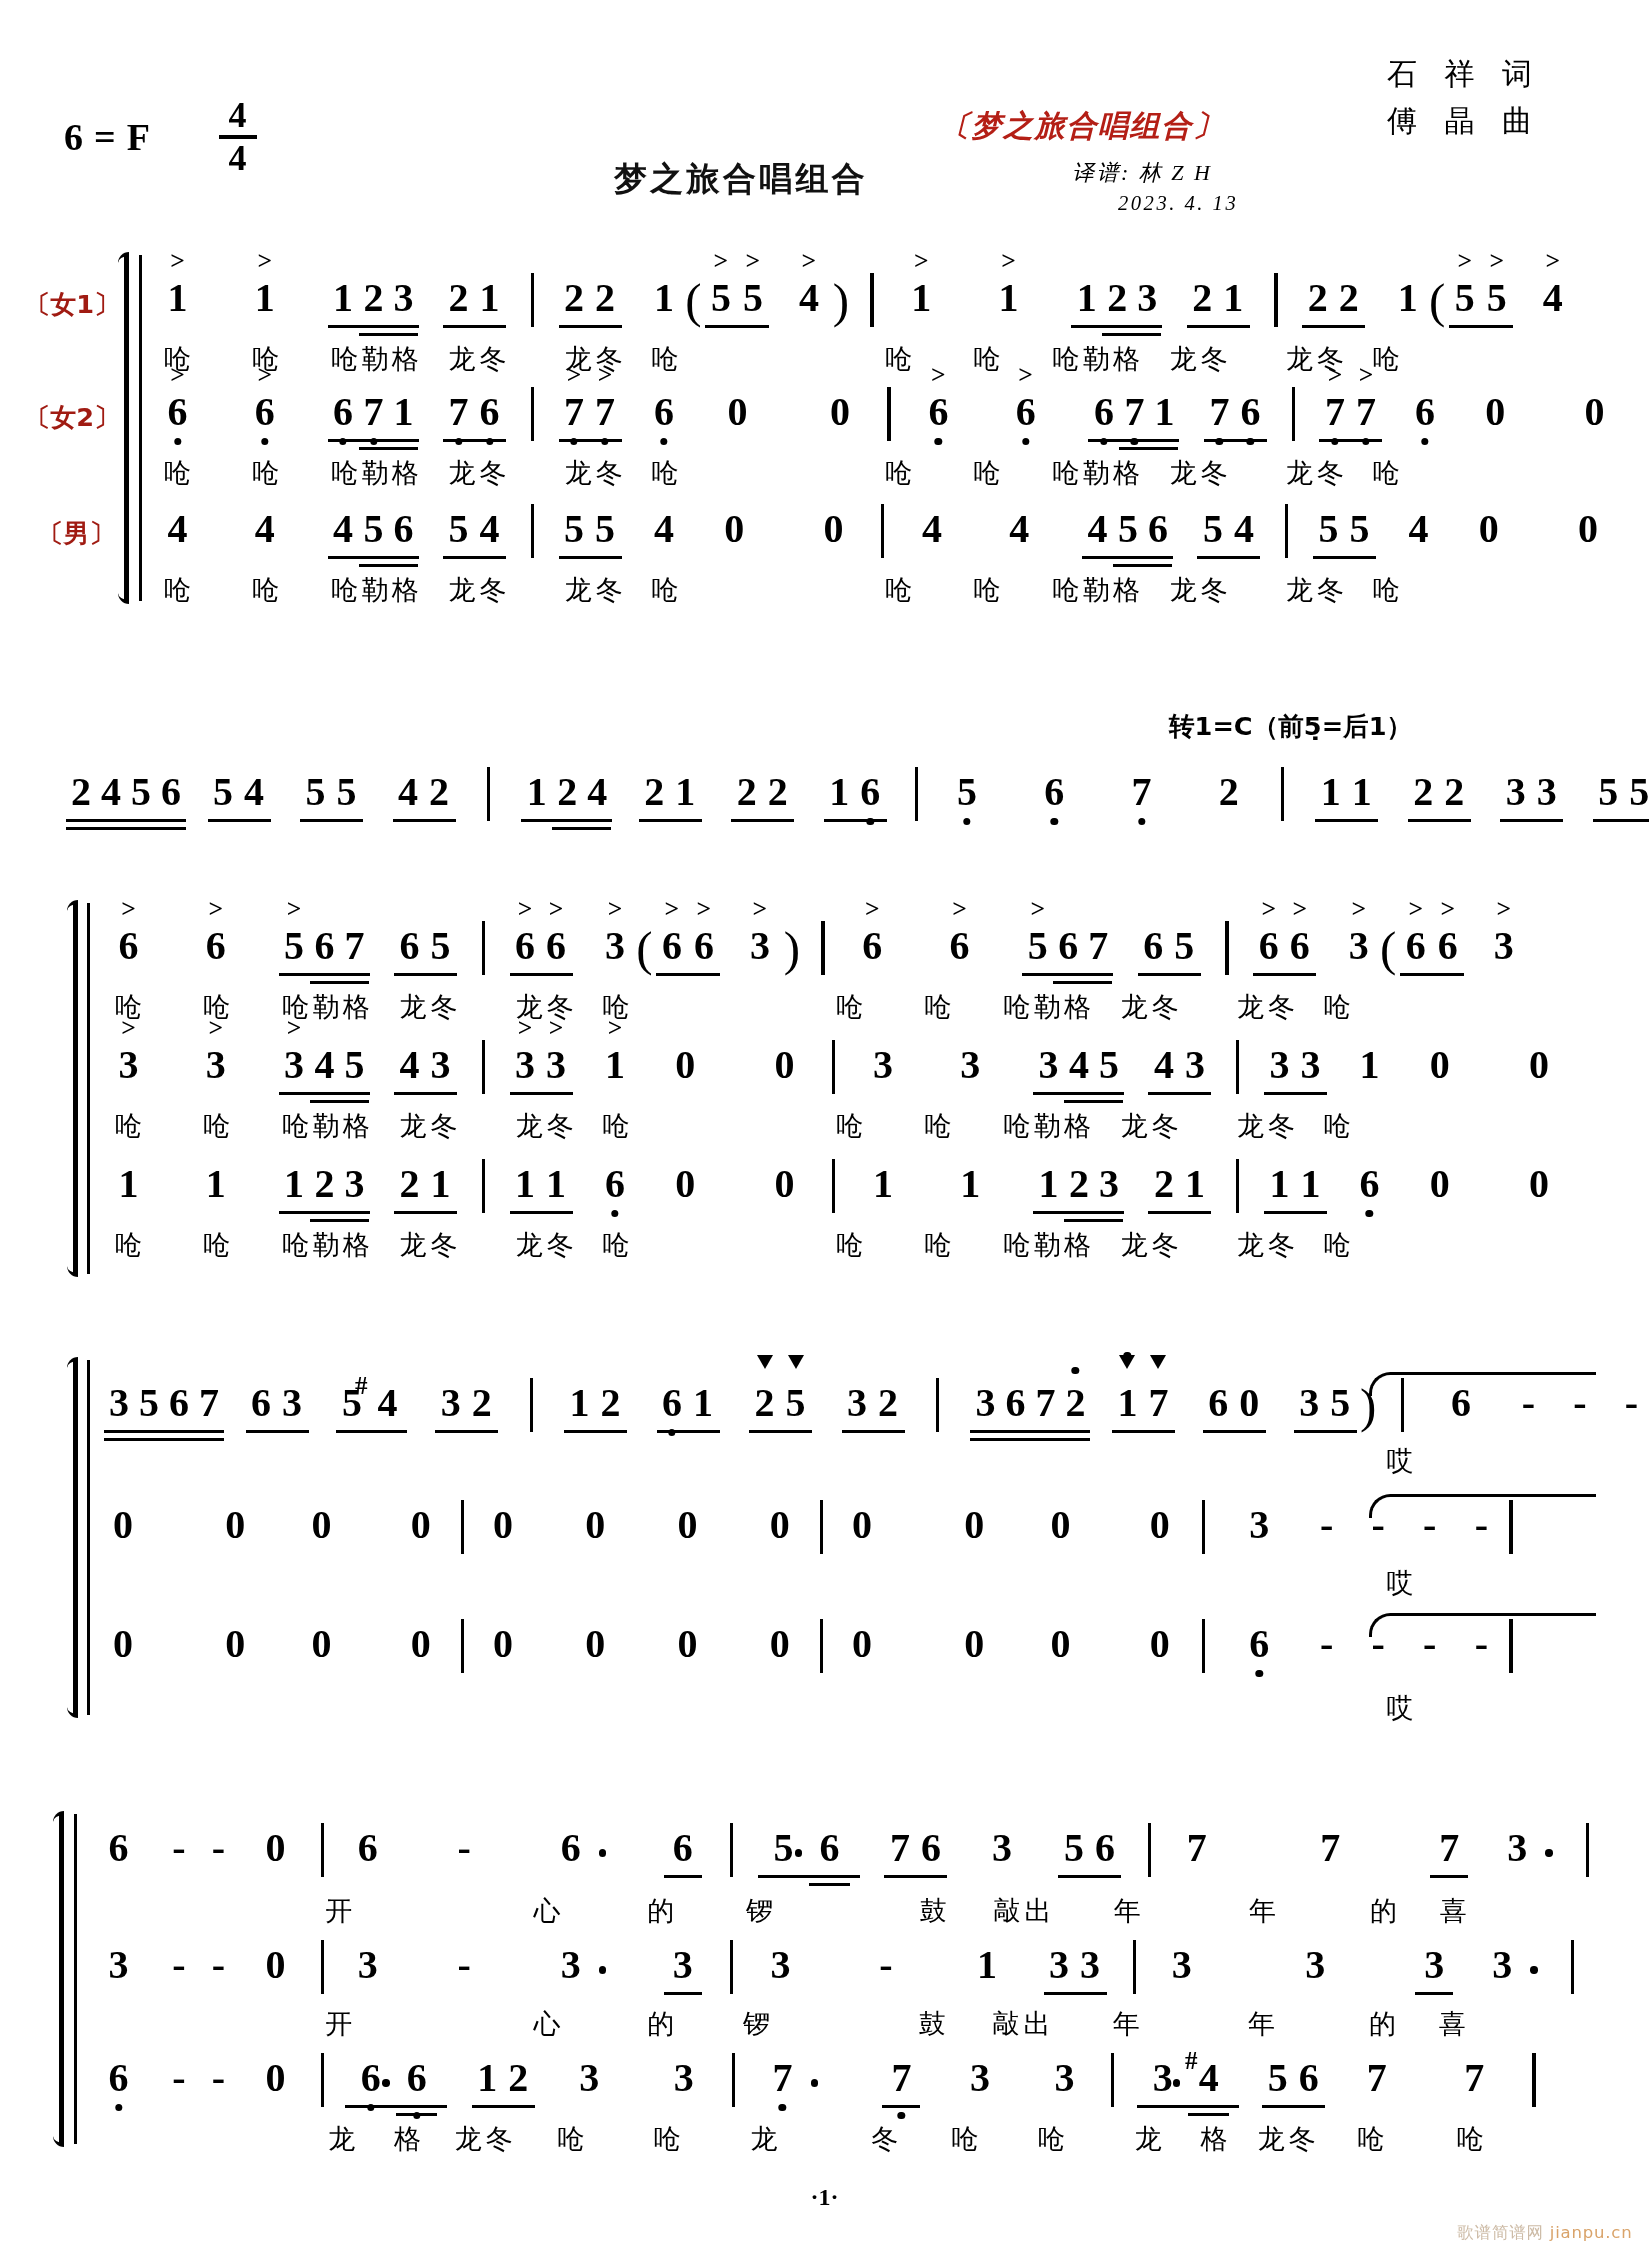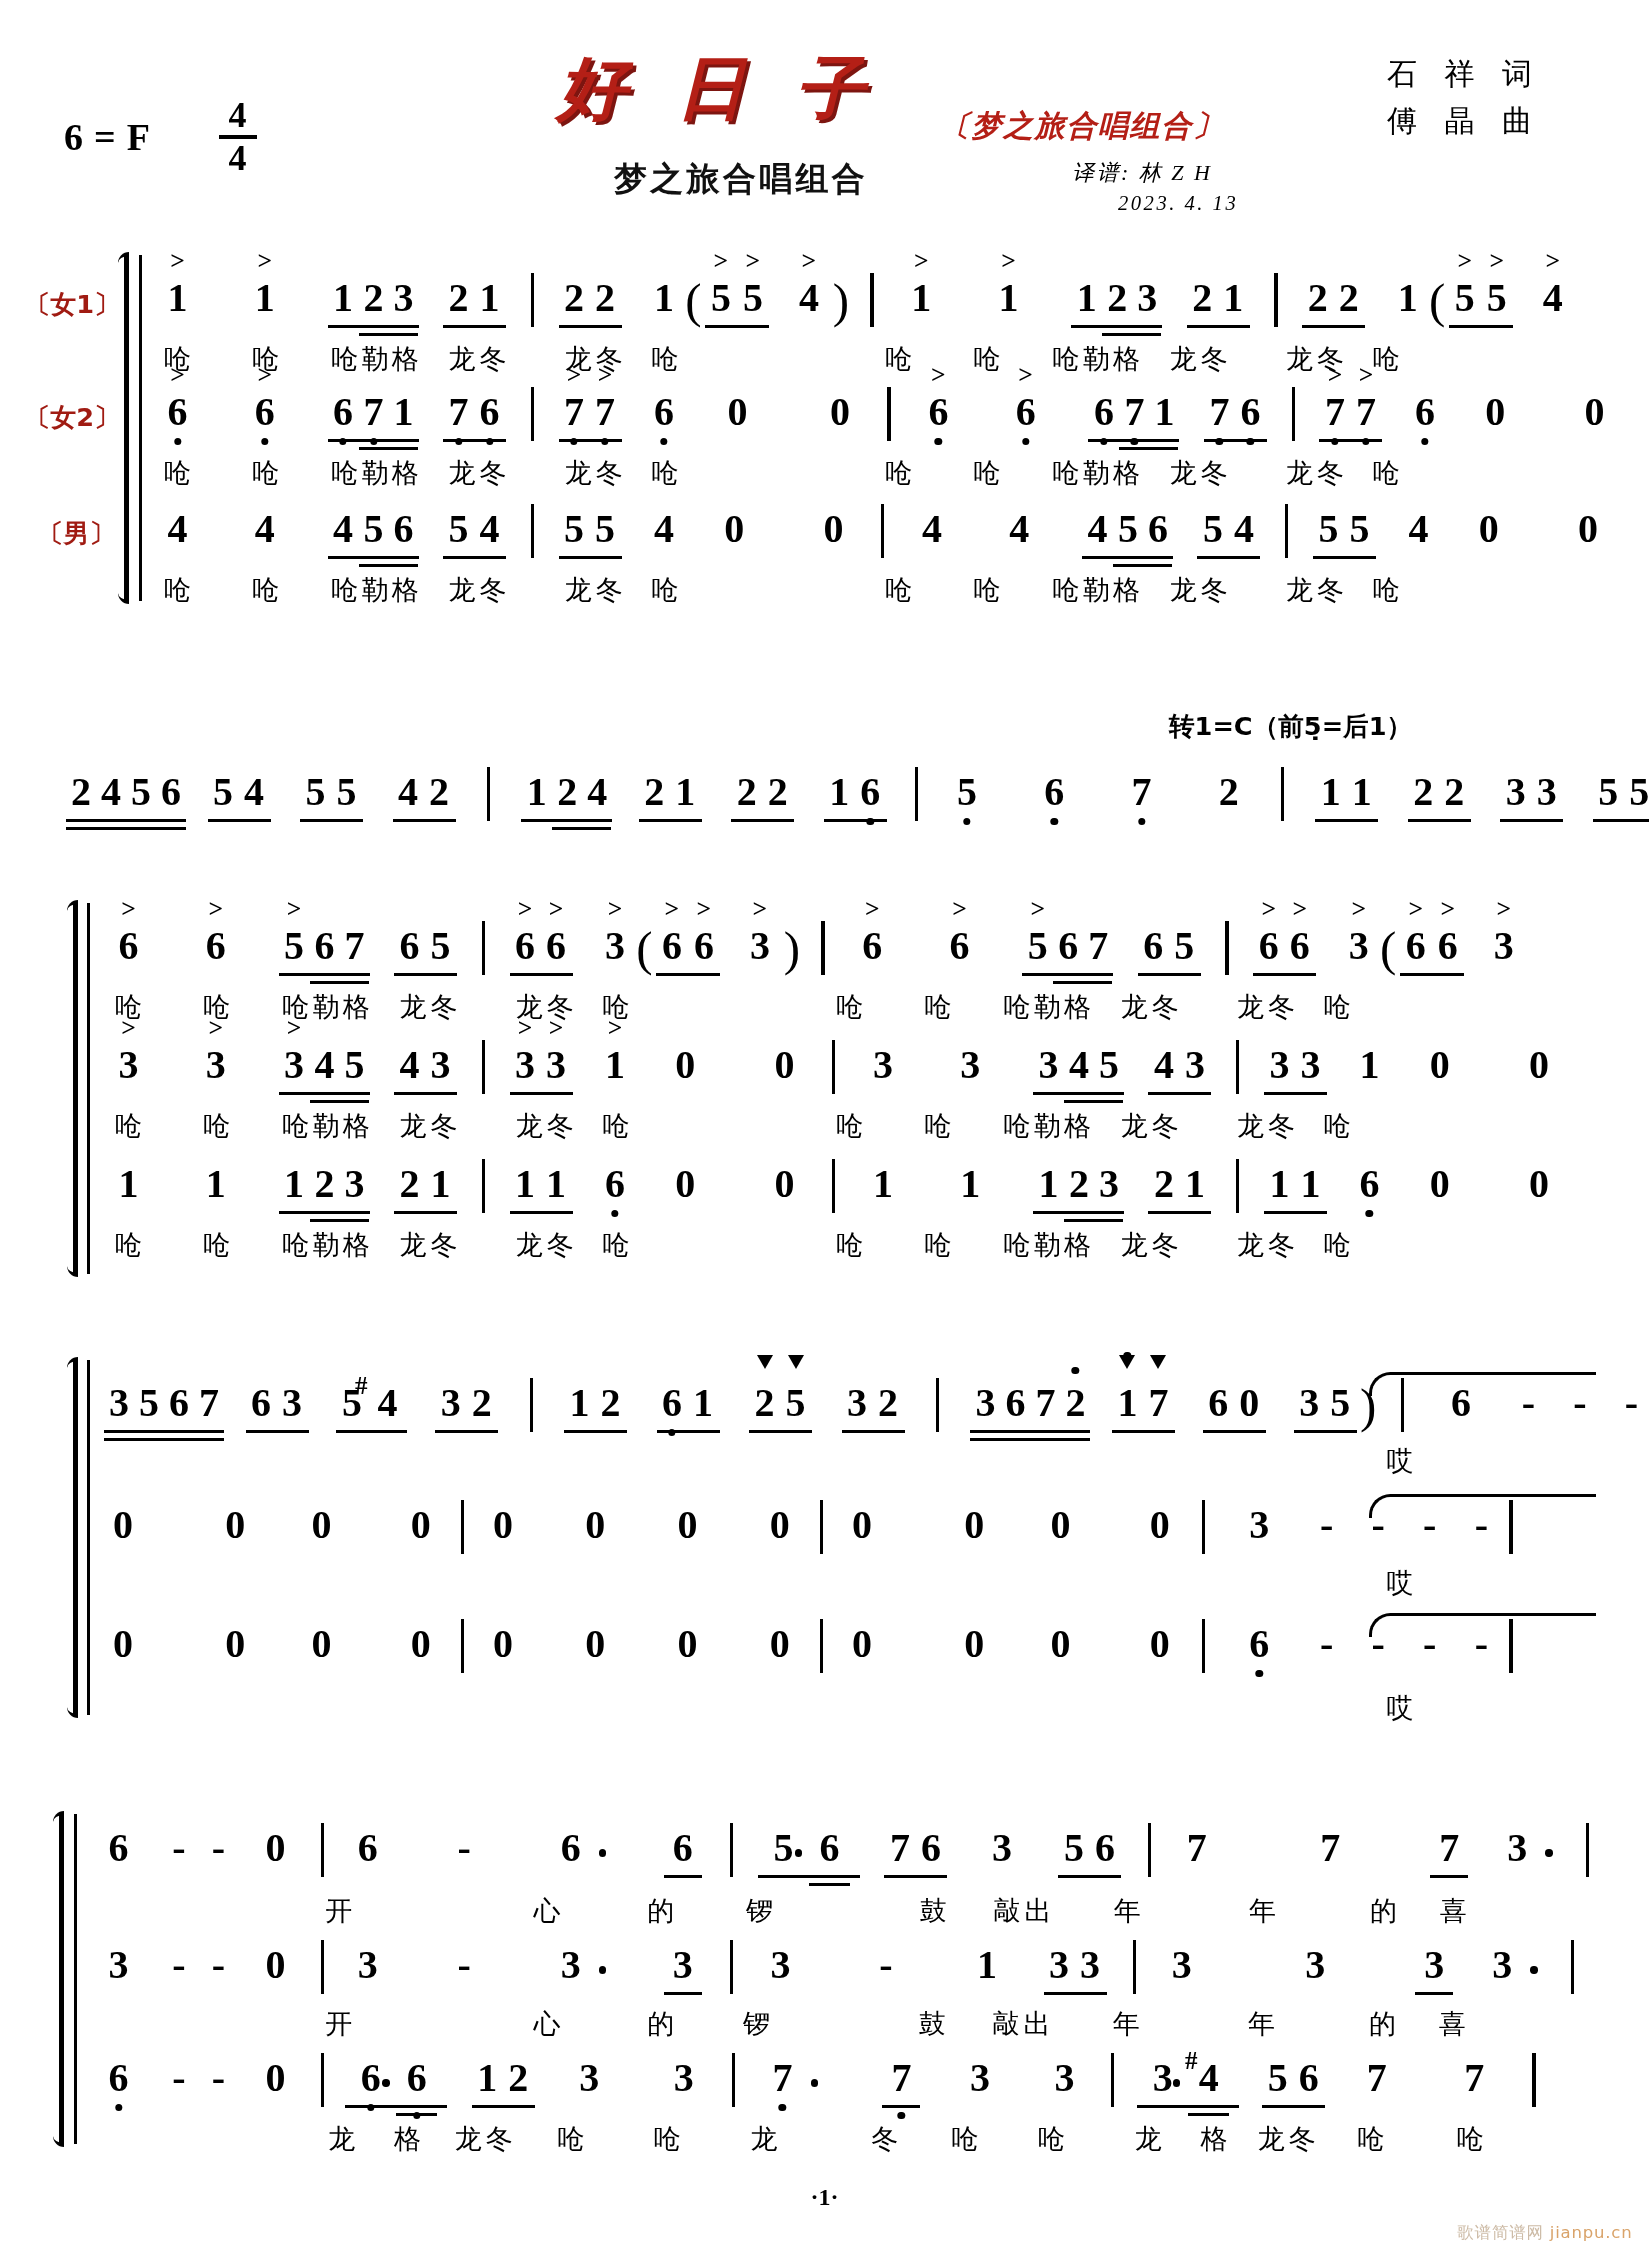--- a/index.html
+++ b/index.html
@@ -97,23 +97,20 @@
 
 <div class="page">
 
   <div class="keysig">6 = F</div>
   <div class="timesig">
     <span class="num">4</span>
     <span class="bar"></span>
     <span class="den">4</span>
   </div>
 
-  <div class="title">
-    <span class="t-main">好 日 子</span>
-  </div>
   <div class="subtitle-red">〔梦之旅合唱组合〕</div>
   <div class="subtitle-black">梦之旅合唱组合</div>
 
   <div class="credits">
     <div>石 祥 词</div>
     <div>傅 晶 曲</div>
   </div>
   <div class="translator">
     <span>译谱: 林 Z H</span>
     <span class="date">2023. 4. 13</span>

